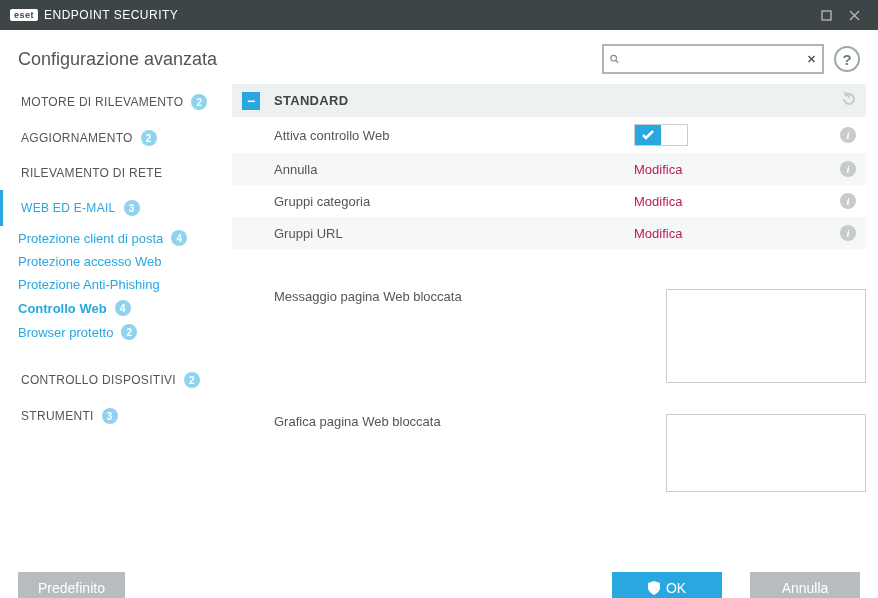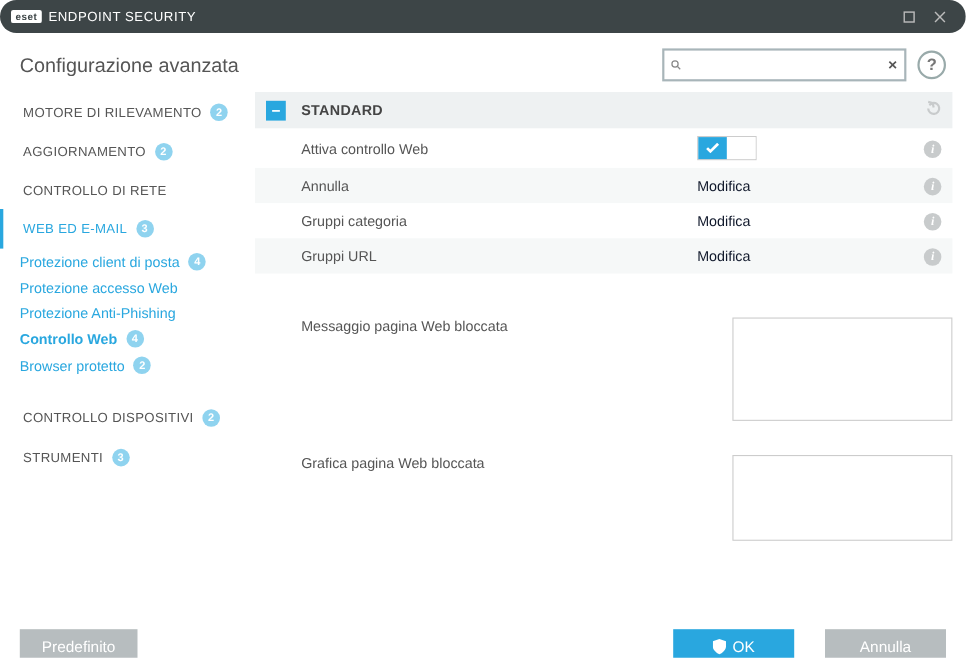--- a/index.html
+++ b/index.html
@@ -1,17 +1,17 @@
 <!DOCTYPE html>
 <html><head>
 <meta charset="utf-8">
 <style>
 * { box-sizing: border-box; margin: 0; padding: 0; }
 body { font-family: "Segoe UI", Arial, sans-serif; font-size: 13px; color: #444; background: #fff; width: 878px; height: 598px; overflow: hidden; }
-.titlebar { background: #3d4547; height: 30px; display: flex; align-items: center; padding: 0 10px; color: #fff; border-radius: 15px; }
+.titlebar { background: #3d4547; height: 30px; display: flex; align-items: center; padding: 0 10px; color: #fff; }
 .brand { display: flex; align-items: center; gap: 6px; font-size: 12px; letter-spacing: 0.5px; }
 .brand-logo { background: #fff; color: #3d4547; font-size: 9px; font-weight: bold; padding: 1px 4px; border-radius: 2px; }
 .brand-text { font-weight: 300; }
 .titlebar-spacer { flex: 1; }
 .win-btn { width: 28px; height: 28px; display: flex; align-items: center; justify-content: center; color: #ccc; cursor: pointer; }
 .win-btn svg { width: 11px; height: 11px; stroke: #bbb; fill: none; stroke-width: 1.3; }
 
 .header { display: flex; align-items: center; padding: 14px 18px 10px 18px; }
 .page-title { font-size: 18px; color: #555; font-weight: 400; }
 .header-spacer { flex: 1; }
@@ -42,21 +42,21 @@
 .row-label { flex: 0 0 360px; color: #555; font-size: 13px; }
 .row-control { flex: 0 0 200px; }
 .row-info { margin-left: auto; }
 .info-icon { width: 16px; height: 16px; border-radius: 50%; background: #c8cbcc; color: #fff; display: inline-flex; align-items: center; justify-content: center; font-size: 11px; font-weight: bold; font-style: italic; font-family: Georgia, serif; cursor: pointer; }
 
 .toggle { width: 54px; height: 22px; border: 1px solid #ccc; display: flex; cursor: pointer; }
 .toggle-on { width: 27px; background: #29a7df; display: flex; align-items: center; justify-content: center; }
 .toggle-on svg { width: 12px; height: 10px; stroke: #fff; stroke-width: 2.5; fill: none; }
 .toggle-off { width: 27px; background: #fff; }
 
-.link { color: #0f172a; cursor: pointer; font-size: 13px; }
+.link { color: #be185d; cursor: pointer; font-size: 13px; }
 
 .row-tall { align-items: flex-start; padding-top: 14px; padding-bottom: 14px; gap: 32px; }
 .textarea { width: 200px; height: 94px; border: 1px solid #ccc; resize: none; font-family: inherit; font-size: 12px; padding: 4px; outline: none; }
 .textarea.short { height: 78px; }
 
 .footer { display: flex; align-items: center; padding: 20px 18px 18px 18px; }
 .btn { height: 32px; padding: 0 20px; border: none; font-size: 14px; cursor: pointer; display: inline-flex; align-items: center; justify-content: center; }
 .btn-default { background: #b7bdbf; color: #fff; }
 .btn-primary { background: #29a7df; color: #fff; width: 110px; }
 .btn-cancel { background: #b7bdbf; color: #fff; width: 110px; }
@@ -107,21 +107,21 @@
   <div class="sidebar">
     <div class="side-item">
         <span>MOTORE DI RILEVAMENTO</span>
         <span class="badge">2</span>
       </div>
     <div class="side-item">
         <span>AGGIORNAMENTO</span>
         <span class="badge">2</span>
       </div>
     <div class="side-item">
-        <span>CONTROLLO DI RETE</span>
+        <span>RILEVAMENTO DI RETE</span>
       </div>
     <div class="side-item active">
         <span>WEB ED E-MAIL</span>
         <span class="badge">3</span>
       </div>
 
     <div class="side-sub">
         <span>Protezione client di posta</span>
         <span class="badge">4</span>
       </div>

